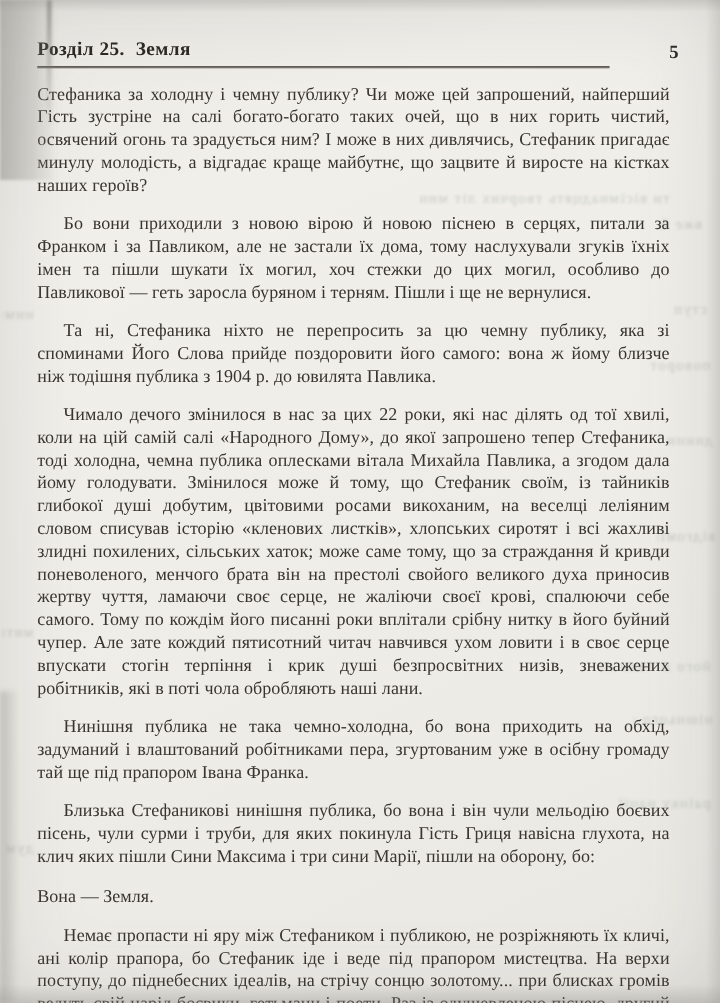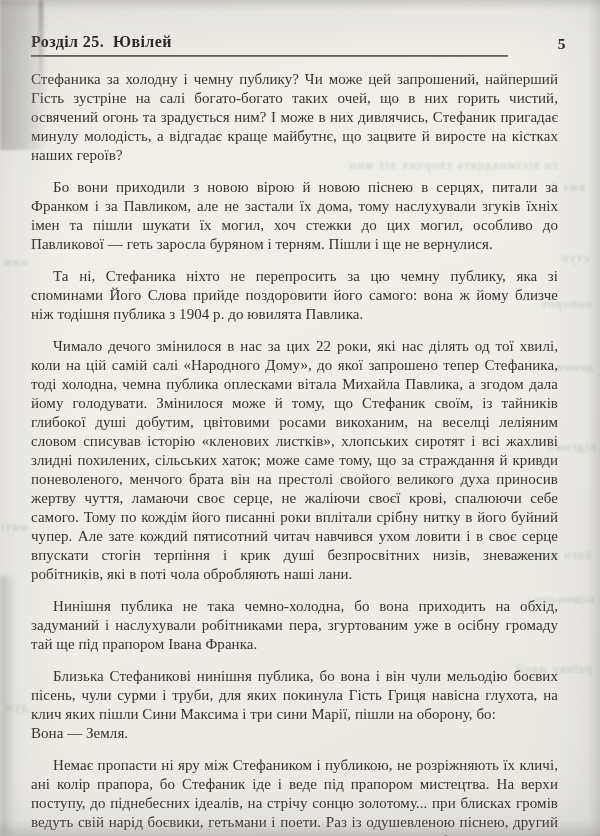--- a/index.html
+++ b/index.html
@@ -59,52 +59,52 @@
   
   .body{position:absolute;top:70px;left:31px;width:527px;}
   .body p{
     margin:2px 0 0;font-size:15px;line-height:19px;
     text-align:justify;color:#38342f;
     letter-spacing:.05px;
   }
   .body p:first-child{margin-top:0;}
   .body p.indent{text-indent:22px;margin-top:13px;}
   .body p.noindent{text-indent:0;}
-  .body p.cont{margin-top:0;}
+  .body p.cont{margin-top:15px;}
 </style>
 </head>
 <body>
 
 <div class="page">
 
   <span class="bleed" style="top:158px;left:350px;width:208px;">ти вісімнадцять творчих літ минуло</span>
   <span class="bleed" style="top:180px;left:540px;width:45px;">вже й</span>
   <span class="bleed" style="top:251px;left:545px;width:44px;">ступ</span>
   <span class="bleed" style="top:297px;left:536px;width:56px;">поворот</span>
   <span class="bleed" style="top:360px;left:552px;width:42px;">днини</span>
   <span class="bleed" style="top:440px;left:548px;width:48px;">відгомін</span>
   <span class="bleed" style="top:548px;left:500px;width:92px;">його ж таки слова</span>
   <span class="bleed" style="top:592px;left:528px;width:66px;">нішнього дня</span>
   <span class="bleed" style="top:662px;left:506px;width:86px;">раїнку нації</span>
   <span class="bleed" style="top:255px;left:2px;width:26px;">ними</span>
   <span class="bleed" style="top:520px;left:2px;width:26px;">мить</span>
   <span class="bleed" style="top:700px;left:2px;width:26px;">дум</span>
 
   <div class="header">
-    <span class="chapter"><span>Розділ 25.</span><span class="title">Ювілей</span></span>
+    <span class="chapter"><span>Розділ 25.</span><span class="title">Земля</span></span>
     <span class="pagenum">5</span>
     <div class="rule"></div>
   </div>
 
   <div class="body">
     <p class="noindent">Стефаника за холодну і чемну публику? Чи може цей запрошений, найперший Гість зустріне на салі богато-богато таких очей, що в них горить чистий, освячений огонь та зрадується ним? І може в них дивлячись, Стефаник пригадає минулу молодість, а відгадає краще майбутнє, що зацвите й виросте на кістках наших героїв?</p>
     <p class="indent">Бо вони приходили з новою вірою й новою піснею в серцях, питали за Франком і за Павликом, але не застали їх дома, тому наслухували згуків їхніх імен та пішли шукати їх могил, хоч стежки до цих могил, особливо до Павликової — геть заросла буряном і терням. Пішли і ще не вернулися.</p>
     <p class="indent">Та ні, Стефаника ніхто не перепросить за цю чемну публику, яка зі споминами Його Слова прийде поздоровити його самого: вона ж йому близче ніж тодішня публика з 1904 р. до ювилята Павлика.</p>
     <p class="indent">Чимало дечого змінилося в нас за цих 22 роки, які нас ділять од тої хвилі, коли на цій самій салі «Народного Дому», до якої запрошено тепер Стефаника, тоді холодна, чемна публика оплесками вітала Михайла Павлика, а згодом дала йому голодувати. Змінилося може й тому, що Стефаник своїм, із тайників глибокої душі добутим, цвітовими росами викоханим, на веселці леліяним словом списував історію «кленових листків», хлопських сиротят і всі жахливі злидні похилених, сільських хаток; може саме тому, що за страждання й кривди поневоленого, менчого брата він на престолі свойого великого духа приносив жертву чуття, ламаючи своє серце, не жаліючи своєї крові, спалюючи себе самого. Тому по кождім його писанні роки вплітали срібну нитку в його буйний чупер. Але зате кождий пятисотний читач навчився ухом ловити і в своє серце впускати стогін терпіння і крик душі безпросвітних низів, зневажених робітників, які в поті чола обробляють наші лани.</p>
-    <p class="indent">Нинішня публика не така чемно-холодна, бо вона приходить на обхід, задуманий і наслухували робітниками пера, згуртованим уже в осібну громаду тай ще під прапором Івана Франка.</p>
+    <p class="indent">Нинішня публика не така чемно-холодна, бо вона приходить на обхід, задуманий і влаштований робітниками пера, згуртованим уже в осібну громаду тай ще під прапором Івана Франка.</p>
     <p class="indent">Близька Стефаникові нинішня публика, бо вона і він чули мельодію боєвих пісень, чули сурми і труби, для яких покинула Гість Гриця навісна глухота, на клич яких пішли Сини Максима і три сини Марії, пішли на оборону, бо:</p>
     <p class="noindent cont">Вона — Земля.</p>
     <p class="indent">Немає пропасти ні яру між Стефаником і публикою, не розріжняють їх кличі, ані колір прапора, бо Стефаник іде і веде під прапором мистецтва. На верхи поступу, до піднебесних ідеалів, на стрічу сонцю золотому... при блисках громів ведуть свій нарід боєвики, гетьмани і поети. Раз із одушевленою піснею, другий раз із мечами йде за ними народ. А все вище над тьмою, а все близче верхів цею дорогою, що її лупають, скали розбиваючи — камі-</p>
   </div>
 
   <div class="shade shade-topleft"></div>
   <div class="shade shade-topleft-edge"></div>
   <div class="shade shade-top"></div>
   <div class="shade shade-left-bottom"></div>
   <div class="shade shade-bottom"></div>

